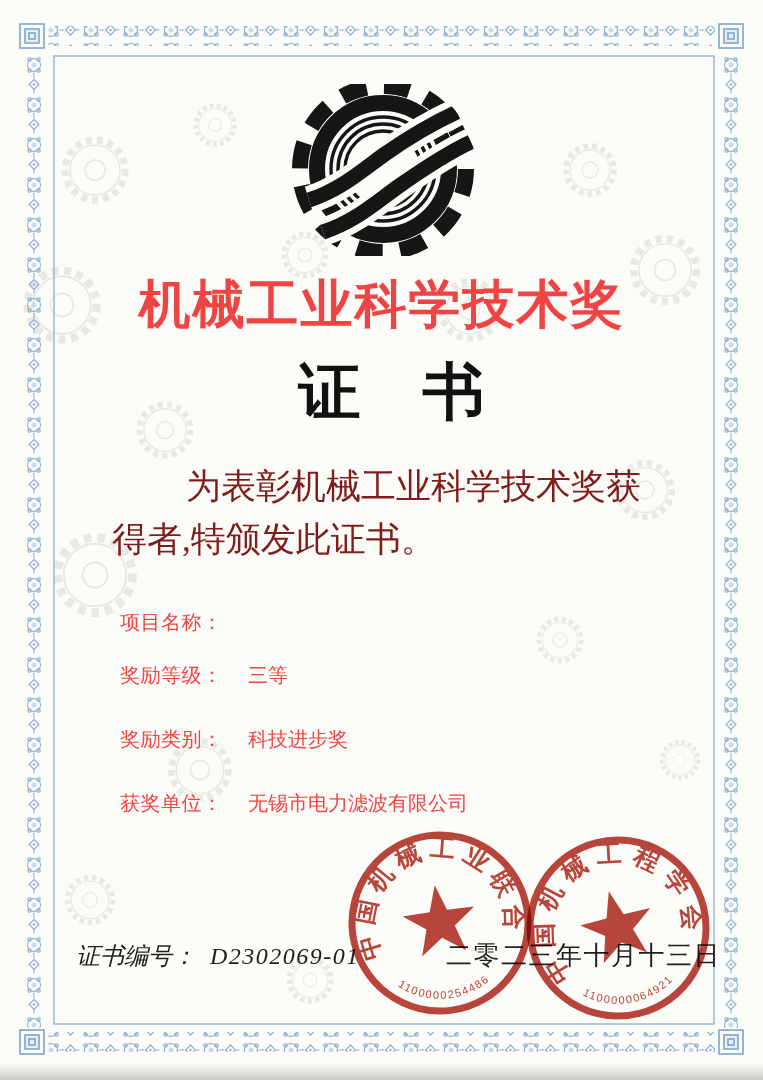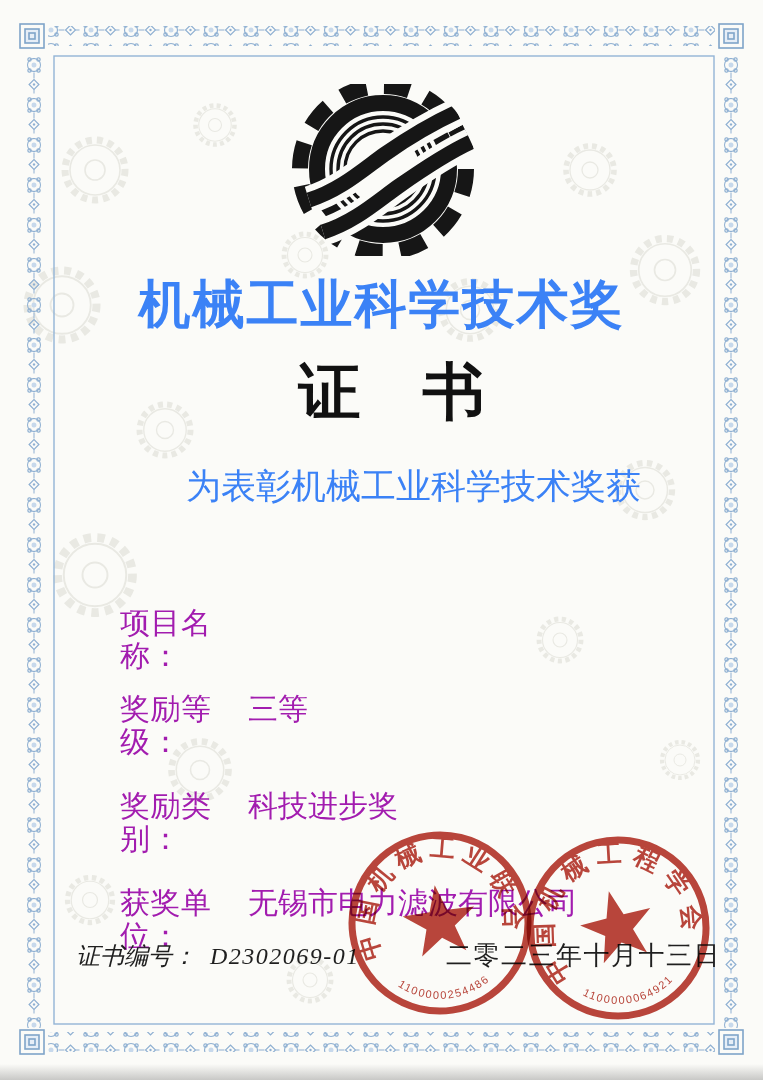--- a/index.html
+++ b/index.html
@@ -15,32 +15,32 @@
   
   .wm{z-index:0;}
   .frame{z-index:1;}
 
   .content{position:absolute;left:0;top:0;width:763px;height:1080px;z-index:2;}
 
   .emblem{position:absolute;left:283px;top:84px;width:200px;height:172px;}
 
   .award-title{
     position:absolute;left:0;right:0;top:270px;margin:0;
-    text-align:center;font-size:52px;font-weight:bold;letter-spacing:2px;color:#3b82f6;
+    text-align:center;font-size:52px;font-weight:bold;letter-spacing:2px;color:#ef4444;
   }
   .doc-title{
     position:absolute;left:0;right:12px;top:350px;margin:0;
     text-align:center;font-size:62px;font-weight:bold;color:#111;padding-left:32px;
   }
-  .preamble{position:absolute;left:112px;top:460px;width:570px;font-size:35px;line-height:53px;color:#3b82f6;}
+  .preamble{position:absolute;left:112px;top:460px;width:570px;font-size:35px;line-height:53px;color:#7f1d1d;}
   .preamble p{margin:0;}
   .preamble .l1{text-indent:74px;}
 
   .fields{position:absolute;left:120px;top:606px;width:600px;}
-  .field-row{display:flex;font-size:30px;line-height:33px;color:#a21caf;margin-bottom:31px;}
+  .field-row{display:flex;font-size:20px;line-height:33px;color:#ef4444;margin-bottom:31px;}
   .field-row:first-child{margin-bottom:20px;}
   .flabel{flex:none;width:128px;letter-spacing:0.5px;}
   .fvalue{width:470px;}
 
   .cert-no{position:absolute;left:76px;top:940px;font-size:24px;white-space:nowrap;font-style:italic;}
   .cert-no .num{letter-spacing:1.5px;margin-left:14px;}
   .issue-date{position:absolute;left:446px;top:938px;font-size:26px;letter-spacing:1.5px;white-space:nowrap;z-index:2;}
 
   .seal{position:absolute;z-index:3;mix-blend-mode:multiply;opacity:.92;}
   .seal1{left:340px;top:823px;}
@@ -164,20 +164,21 @@
           <path d="M 40 148 C 72 138 96 116 116 102 C 136 88 162 70 188 58"></path>
         </g>
       </g>
     </svg>
 
     <h1 class="award-title">机械工业科学技术奖</h1>
     <h2 class="doc-title">证　书</h2>
 
     <div class="preamble">
       <p class="l1">为表彰机械工业科学技术奖获</p>
+      <p class="l2">得者,特颁发此证书。</p>
     </div>
 
     <div class="fields">
       <div class="field-row">
         <span class="flabel">项目名称：</span>
       </div>
       <div class="field-row">
         <span class="flabel">奖励等级：</span>
         <span class="fvalue">三等</span>
       </div>

